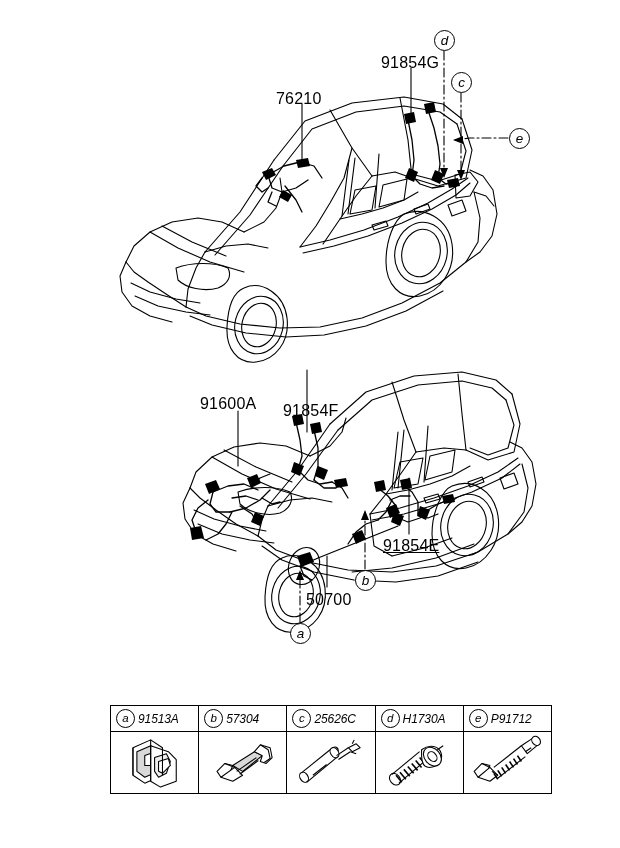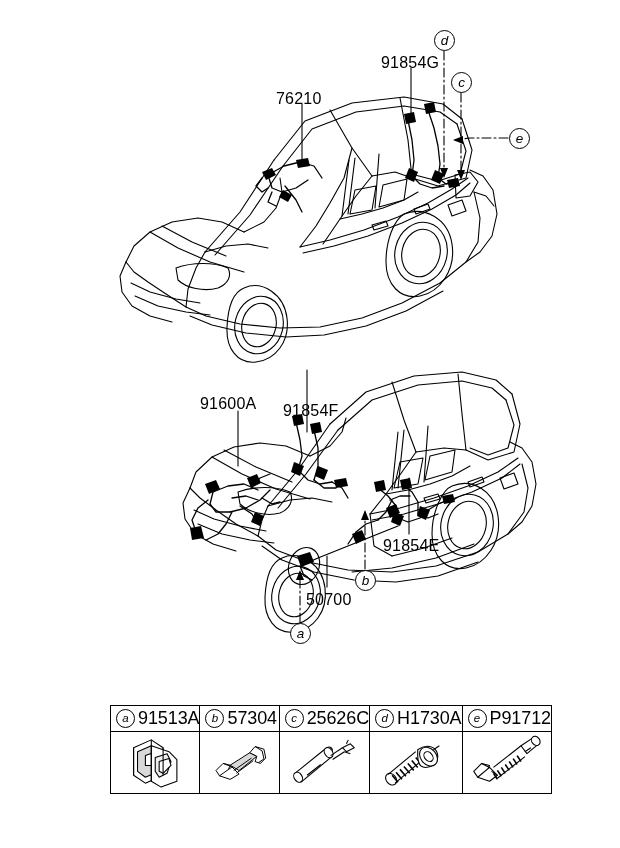--- a/index.html
+++ b/index.html
@@ -37,21 +37,21 @@
   .lg-col:last-child{border-right:none;}
   .lg-head{
     height:26px;border-bottom:1.6px solid #000;box-sizing:border-box;
     display:flex;align-items:center;gap:3px;padding-left:5px;
   }
   .lg-mark{
     width:17px;height:17px;min-width:17px;border:1.4px solid #000;border-radius:50%;
     font-size:11.5px;font-style:italic;
     display:flex;align-items:center;justify-content:center;line-height:1;
   }
-  .lg-code{font-size:18px;letter-spacing:-0.1px;}
+  .lg-code{font-size:12px;letter-spacing:-0.1px;font-style:italic;}
   .lg-body{flex:1;position:relative;}
   .lg-body svg{position:absolute;left:0;top:0;width:100%;height:100%;}
 </style>
 </head>
 <body>
 
 <div class="stage">
 
   <svg class="layer" viewBox="0 0 620 848" preserveAspectRatio="none">
     <g fill="none" stroke="#000" stroke-width="1.1" stroke-linejoin="round" stroke-linecap="round">
@@ -312,21 +312,21 @@
 
   <div class="lbl" style="left:276px;top:91px;">76210</div>
   <div class="lbl" style="left:381px;top:55px;">91854G</div>
 
   <div class="callout" style="left:434px;top:30px;">d</div>
   <div class="callout" style="left:451px;top:72px;">c</div>
   <div class="callout" style="left:509px;top:128px;">e</div>
 
   <div class="lbl" style="left:283px;top:355px;margin-top:48px;">91854F</div>
   <div class="lbl" style="left:200px;top:396px;">91600A</div>
-  <div class="lbl" style="left:383px;top:538px;">91854E</div>
+  <div class="lbl" style="left:383px;top:538px;text-decoration:underline;">91854E</div>
   <div class="lbl" style="left:306px;top:592px;">50700</div>
 
   <div class="callout" style="left:355px;top:570px;">b</div>
   <div class="callout" style="left:290px;top:623px;">a</div>
 
   <div class="legend">
 
     <div class="lg-col">
       <div class="lg-head">
         <span class="lg-mark">a</span>

